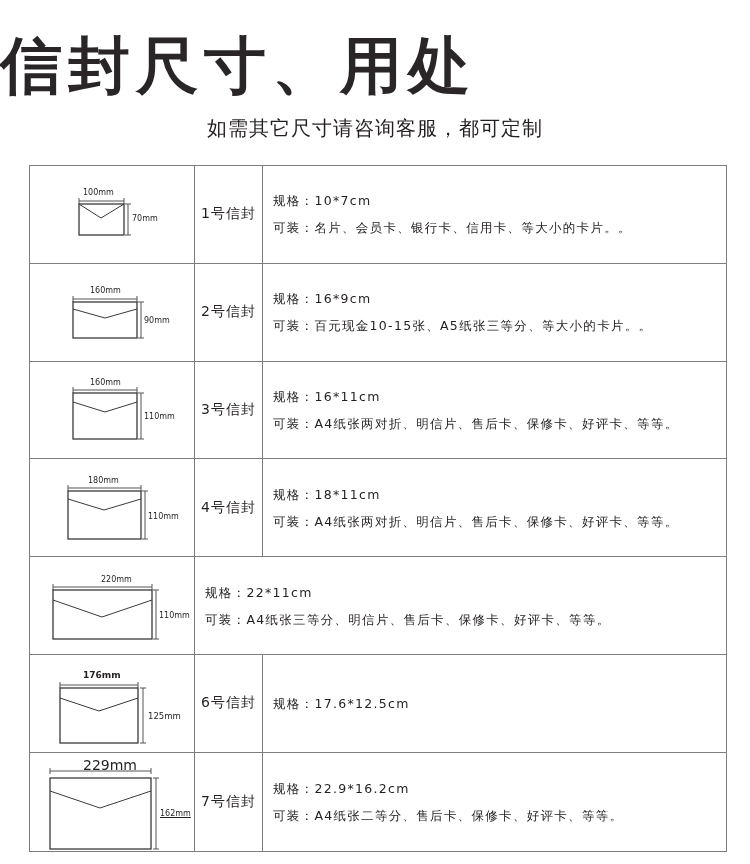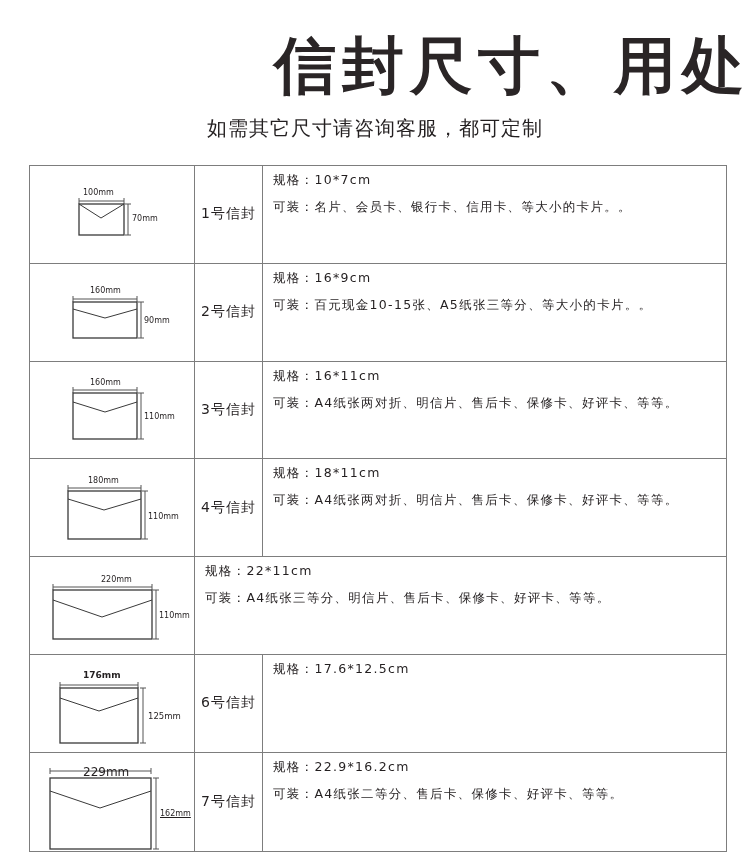--- a/index.html
+++ b/index.html
@@ -1,29 +1,29 @@
 <!DOCTYPE html>
 <html><head>
 <meta charset="utf-8">
 <style>
   html, body { margin: 0; padding: 0; background: #ffffff; }
   body { width: 750px; height: 864px; position: relative; overflow: hidden;
          font-family: "DejaVu Sans", "Liberation Sans", sans-serif; color: #231f20; }
-  .title { position: absolute; left: 0; top: 28px; width: 750px; text-align: right;
+  .title { position: absolute; left: 0; top: 28px; width: 750px; text-align: left;
            font-size: 62px; font-weight: bold; letter-spacing: 6px; color: #2a2526; line-height: 76px; }
   .subtitle { position: absolute; left: 0; top: 114px; width: 750px; text-align: center;
               font-size: 20px; color: #231f20; line-height: 28px; letter-spacing: 1px; }
   .table { position: absolute; left: 29px; top: 165px; width: 698px; border: 1.5px solid #7d7d7d;
            box-sizing: border-box; }
   .row { display: flex; height: 97.8px; border-bottom: 1.5px solid #7d7d7d; box-sizing: border-box; }
   .row:last-child { border-bottom: none; }
   .cell-img { width: 165px; border-right: 1.5px solid #7d7d7d; position: relative; box-sizing: border-box; }
   .cell-name { width: 68px; border-right: 1.5px solid #7d7d7d; display: flex; align-items: center;
                justify-content: center; font-size: 14px; letter-spacing: 1px; box-sizing: border-box; }
-  .cell-desc { flex: 1; padding-left: 10px; display: flex; flex-direction: column; 
+  .cell-desc { flex: 1; padding-left: 10px; display: flex; flex-direction: column; justify-content: center;
                font-size: 12.5px; letter-spacing: 1.3px; line-height: 27px; }
   .cell-img svg { position: absolute; left: 0; top: 0; }
 </style>
 </head>
 <body>
 
 <div class="title">信封尺寸、用处</div>
 <div class="subtitle">如需其它尺寸请咨询客服，都可定制</div>
 
 <div class="table">
@@ -163,21 +163,21 @@
       <svg width="165" height="97">
         <line x1="20" y1="18" x2="121" y2="18" stroke="#555"></line>
         <line x1="20" y1="15" x2="20" y2="21" stroke="#555"></line>
           <line x1="121" y1="15" x2="121" y2="21" stroke="#555"></line>
         <rect x="20" y="25" width="101" height="71" fill="none" stroke="#3a3a3a" stroke-width="1.3"></rect>
         <polyline points="20,38 70,55 121,38" fill="none" stroke="#3a3a3a" stroke-width="1"></polyline>
         <line x1="126" y1="25" x2="126" y2="96" stroke="#555"></line>
         <line x1="123" y1="25" x2="129" y2="25" stroke="#555"></line>
           <line x1="123" y1="96" x2="129" y2="96" stroke="#555"></line>
       </svg>
-      <span style="position:absolute;left:53px;top:12px;font-size:12px;">229mm</span>
+      <span style="position:absolute;left:53px;top:4px;font-size:14px;">229mm</span>
       <span style="position:absolute;left:130px;top:56px;font-size:8px;text-decoration:underline;">162mm</span>
     </div>
     <div class="cell-name">7号信封</div>
     <div class="cell-desc">
       <div>规格：22.9*16.2cm</div>
       <div>可装：A4纸张二等分、售后卡、保修卡、好评卡、等等。</div>
     </div>
   </div>
 
 </div>

